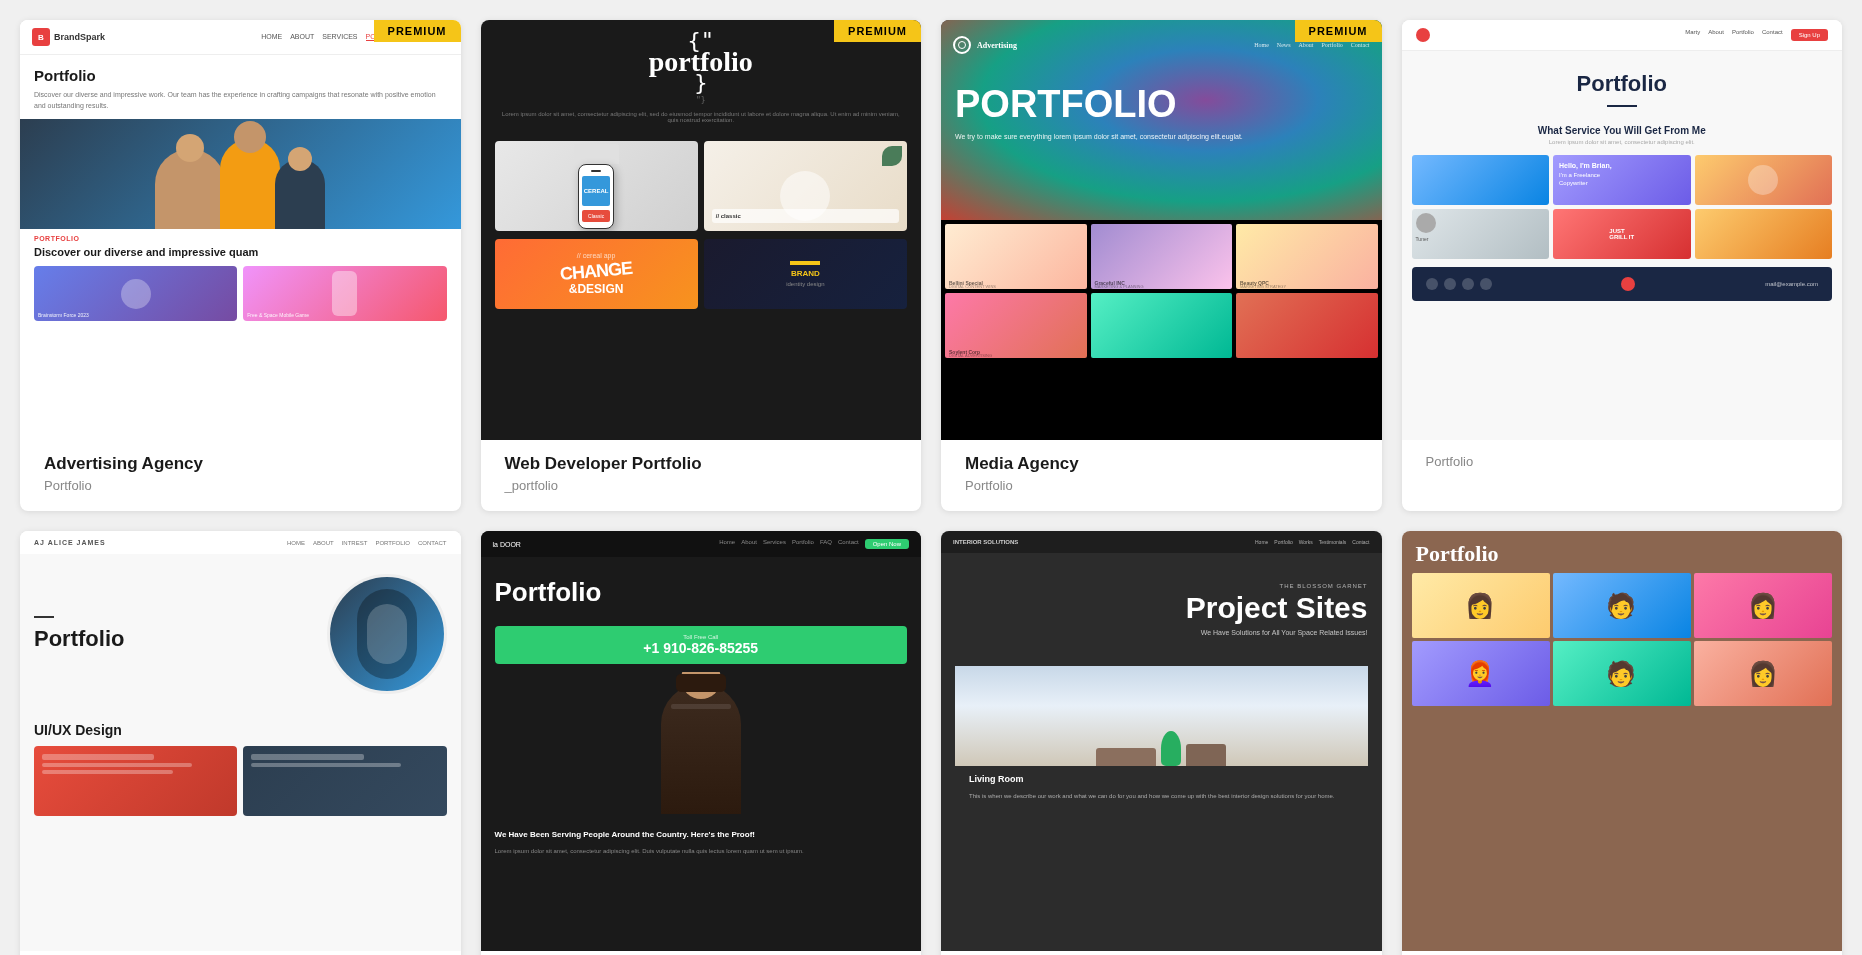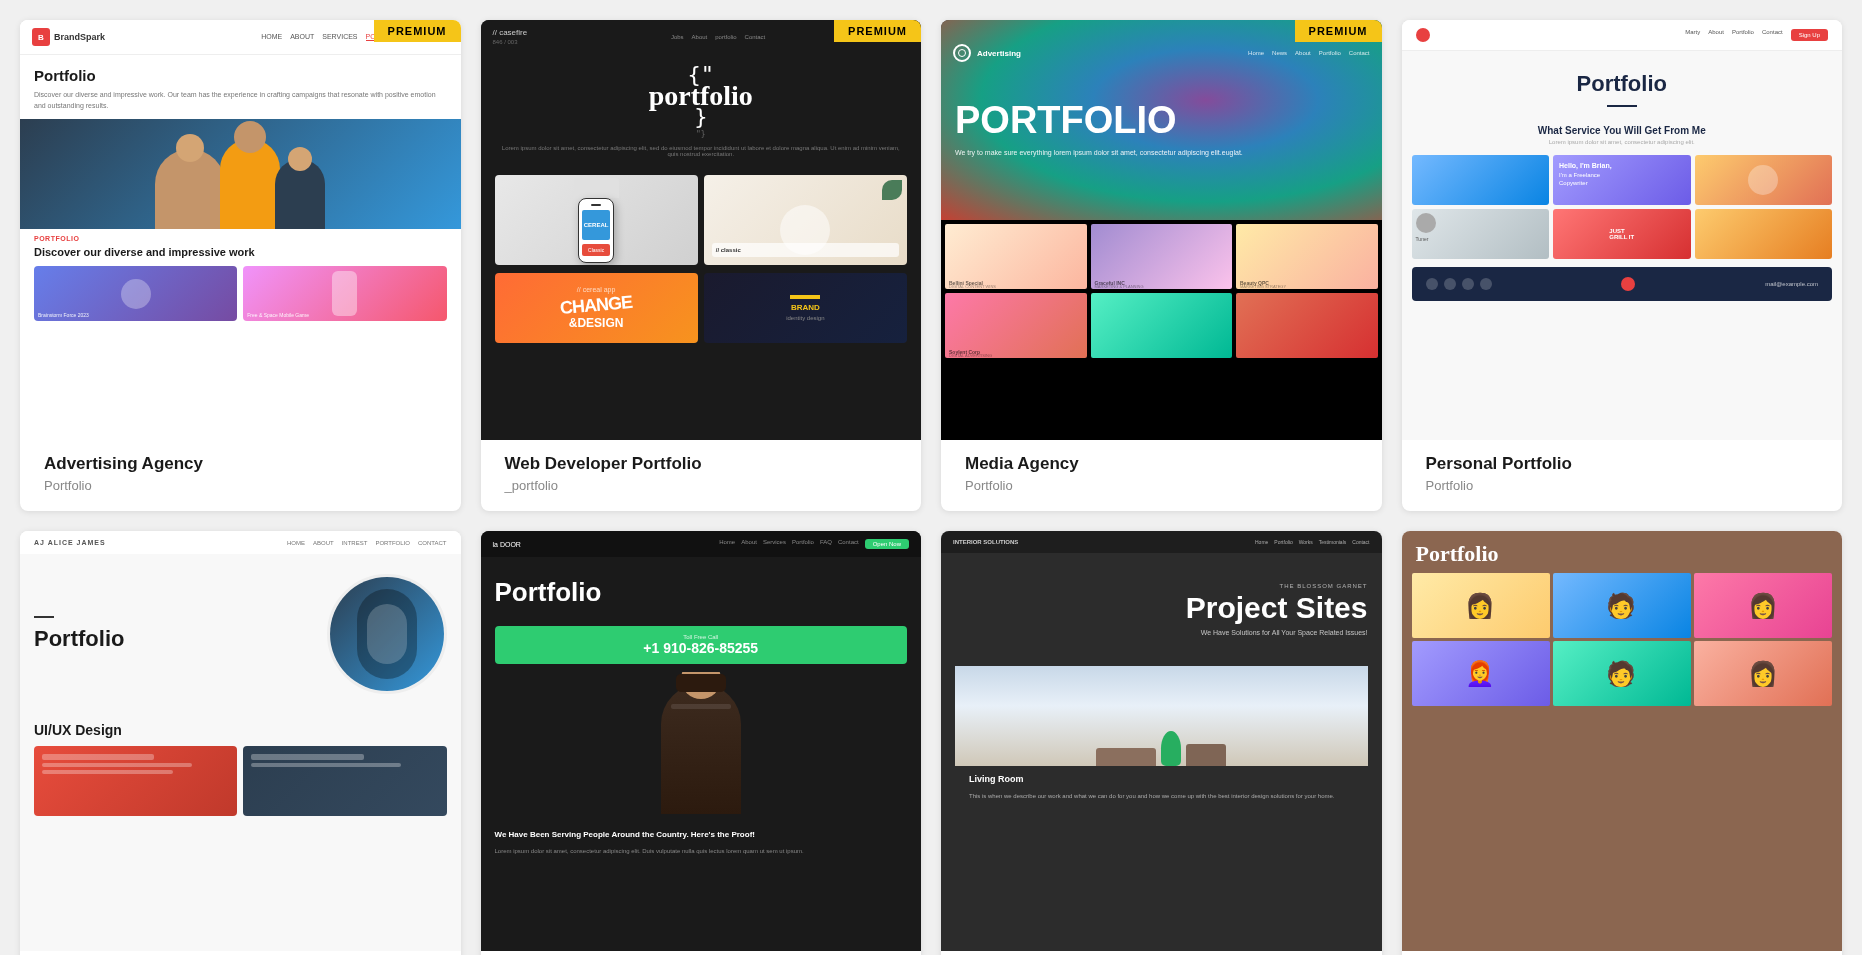--- a/index.html
+++ b/index.html
@@ -287,21 +287,22 @@
       position: absolute;
       inset: 0;
       background: radial-gradient(ellipse at 60% 40%, #9b59b6 0%, #3498db 30%, #1abc9c 60%, #e74c3c 100%);
       opacity: 0.85;
     }
     .card3-navbar {
       position: relative;
       z-index: 2;
       display: flex;
       align-items: center;
-      padding: 24px 12px;
+      padding: 16px 12px;
+      font-family: Liberation Serif, serif;
     }
     .card3-logo {
       display: flex;
       align-items: center;
       gap: 6px;
     }
     .card3-logo-icon {
       width: 18px;
       height: 18px;
       border: 2px solid #fff;
@@ -810,21 +811,21 @@
           </div>
           <div style="width:60px;height:90px;background:#f39c12;border-radius:30px 30px 0 0;margin-left:-5px;position:relative;">
             <div style="position:absolute;top:-18px;left:50%;transform:translateX(-50%);width:32px;height:32px;background:#c4956a;border-radius:50%;"></div>
           </div>
           <div style="width:50px;height:70px;background:#2c3e50;border-radius:25px 25px 0 0;margin-left:-5px;position:relative;">
             <div style="position:absolute;top:-12px;left:50%;transform:translateX(-50%);width:24px;height:24px;background:#d4a574;border-radius:50%;"></div>
           </div>
         </div>
       </div>
       <div class="card1-portfolio-label">PORTFOLIO</div>
-      <div class="card1-discover-text">Discover our diverse and impressive work</div>
+      <div class="card1-discover-text">Discover our diverse and impressive quam</div>
       <div class="card1-thumbs">
         <div class="card1-thumb thumb1">
           <div style="width:100%;height:100%;display:flex;align-items:center;justify-content:center;position:relative;">
             <div style="width:30px;height:30px;background:rgba(255,255,255,0.3);border-radius:50%;"></div>
             <div class="thumb-label">Brainstorm Force 2023</div>
           </div>
         </div>
         <div class="card1-thumb thumb2">
           <div style="width:100%;height:100%;display:flex;align-items:center;justify-content:center;position:relative;">
             <div style="width:25px;height:45px;background:rgba(255,255,255,0.4);border-radius:6px;"></div>
@@ -835,29 +836,20 @@
     </div>
     <div class="card-info">
       <div class="card-title">Advertising Agency</div>
       <div class="card-subtitle">Portfolio</div>
     </div>
   </div>
 
   <div class="card">
     <div class="premium-badge">PREMIUM</div>
     <div class="card-preview card2-preview">
-      <div class="card2-navbar">
-        <span class="card2-logo-text">// casefire<br><span style="font-size:6px;color:#666;">846 / 003</span></span>
-        <div class="card2-nav-links">
-          <span class="card2-nav-link">Jobs</span>
-          <span class="card2-nav-link">About</span>
-          <span class="card2-nav-link">portfolio</span>
-          <span class="card2-nav-link">Contact</span>
-        </div>
-      </div>
       <div class="card2-hero">
         <div class="card2-curly">{"</div>
         <div class="card2-portfolio-big">portfolio</div>
         <div class="card2-curly">}</div>
         <div style="font-size:8px;color:#666;margin-top:2px;font-family:monospace;">"}</div>
         <div class="card2-subtitle">Lorem ipsum dolor sit amet, consectetur adipiscing elit, sed do eiusmod tempor incididunt ut labore et dolore magna aliqua. Ut enim ad minim veniam, quis nostrud exercitation.</div>
       </div>
       <div class="card2-images">
         <div class="card2-img1">
           <div class="card2-img1-inner">
@@ -1007,21 +999,20 @@
           <div class="footer-icon"></div>
           <div class="footer-icon"></div>
           <div class="footer-icon"></div>
         </div>
         <div class="card4-footer-dot"></div>
         <div class="card4-footer-email">mail@example.com</div>
       </div>
       <div style="height:20px;"></div>
     </div>
     <div class="card-info">
-      <div class="card-title">Personal Portfolio</div>
       <div class="card-subtitle">Portfolio</div>
     </div>
   </div>
 
   <div class="card">
     <div class="card-preview card5-preview">
       <div class="card5-navbar">
         <span class="card5-logo">AJ ALICE JAMES</span>
         <div class="card5-nav">
           <span class="card5-nav-link">HOME</span>

